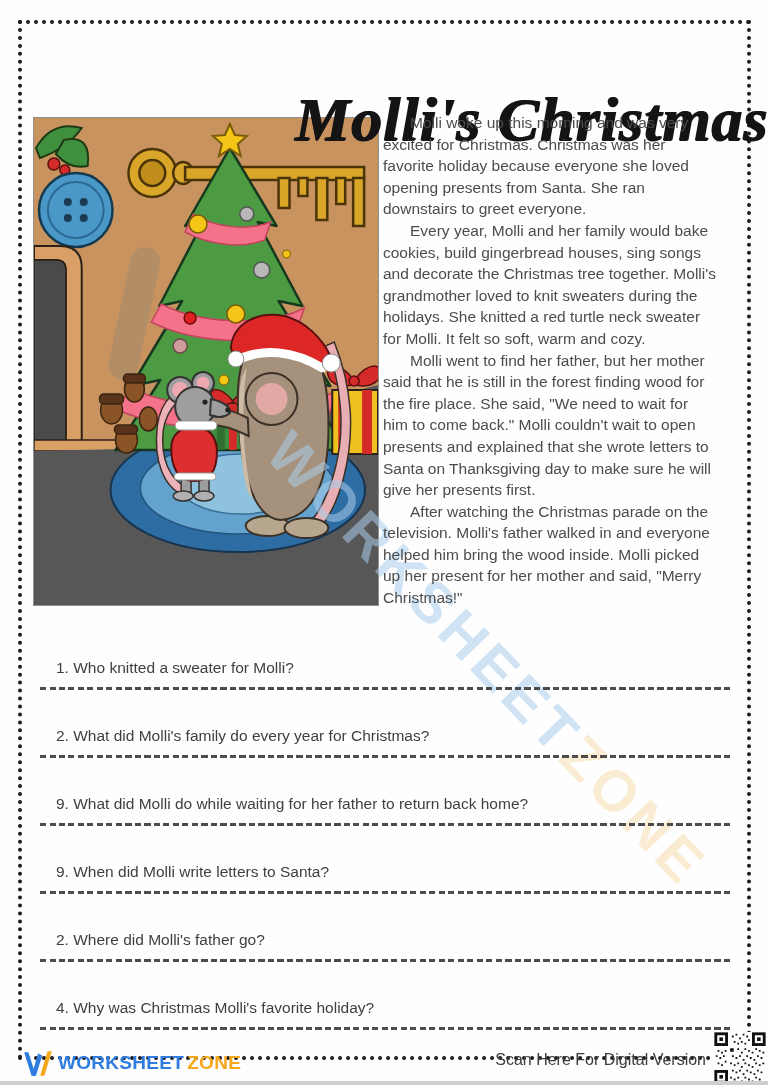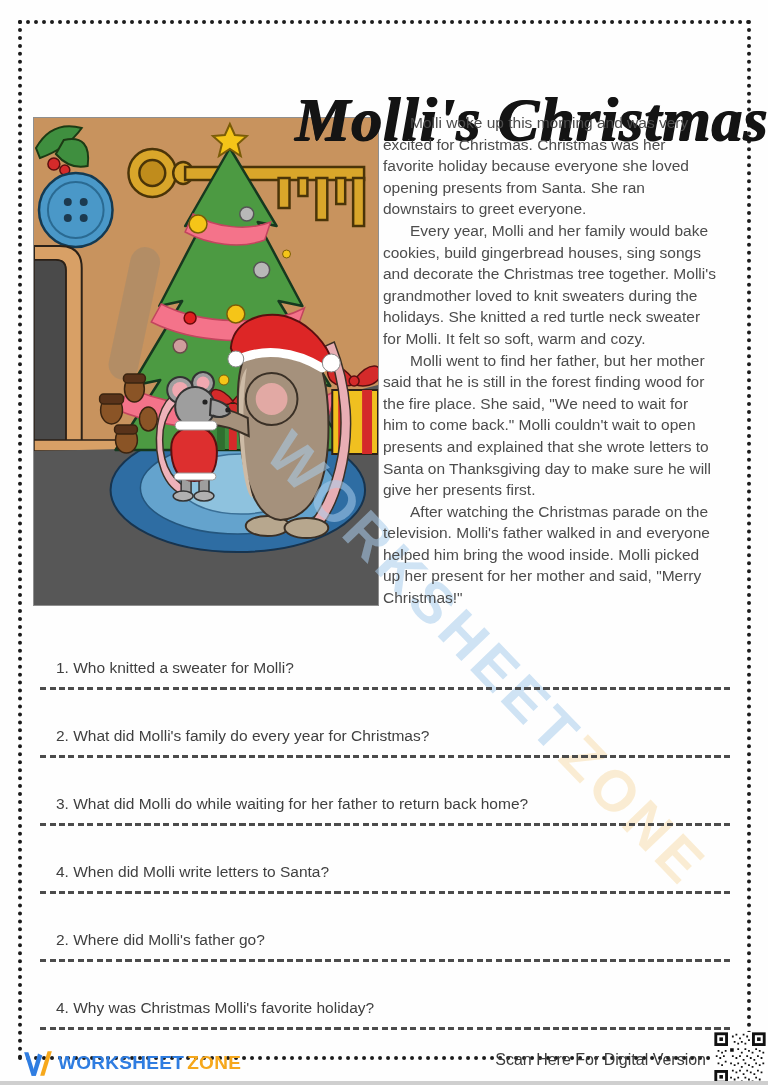--- a/index.html
+++ b/index.html
@@ -206,25 +206,25 @@
   <div class="questions">
     <div class="question">
       <p class="q-text">1. Who knitted a sweater for Molli?</p>
       <div class="answer-line"></div>
     </div>
     <div class="question">
       <p class="q-text">2. What did Molli's family do every year for Christmas?</p>
       <div class="answer-line"></div>
     </div>
     <div class="question">
-      <p class="q-text">3. What did Molli do while waiting for her father to return back home?</p>
-      <div class="answer-line"></div>
-    </div>
-    <div class="question">
-      <p class="q-text">4.  When did Molli write letters to Santa?</p>
+      <p class="q-text">9. What did Molli do while waiting for her father to return back home?</p>
+      <div class="answer-line"></div>
+    </div>
+    <div class="question">
+      <p class="q-text">9.  When did Molli write letters to Santa?</p>
       <div class="answer-line"></div>
     </div>
     <div class="question">
       <p class="q-text">2. Where did Molli's father go?</p>
       <div class="answer-line"></div>
     </div>
     <div class="question">
       <p class="q-text">4. Why was Christmas Molli's favorite holiday?</p>
       <div class="answer-line"></div>
     </div>

